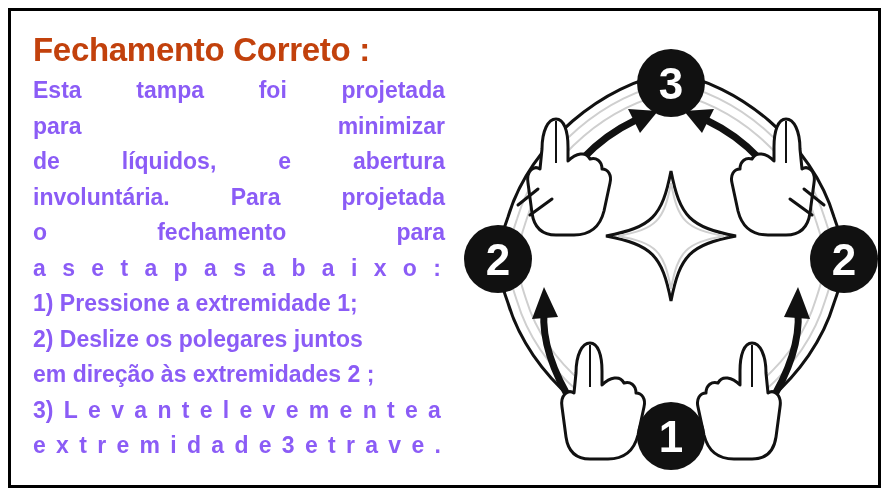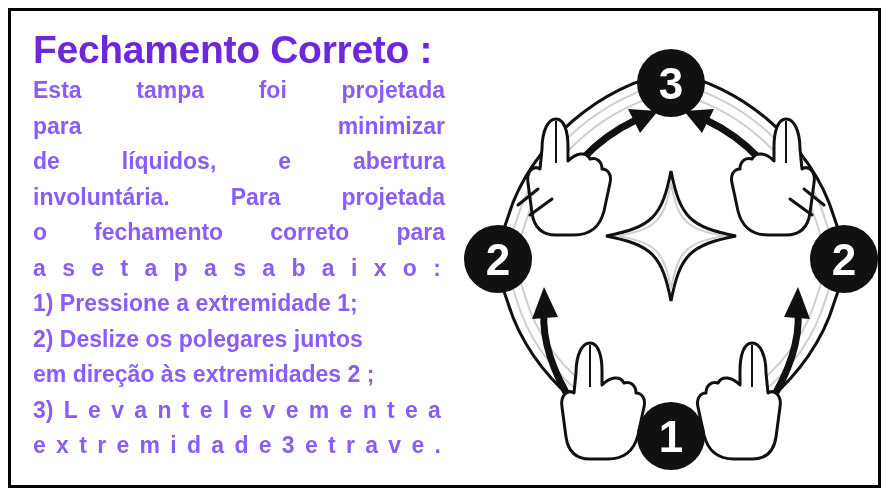--- a/index.html
+++ b/index.html
@@ -31,24 +31,24 @@
   .text-panel {
     position: absolute;
     left: 22px;
     top: 14px;
     width: 420px;
     height: 450px;
   }
   .title {
     font-family: "Liberation Sans", sans-serif;
     font-weight: bold;
-    font-size: 39px;
+    font-size: 33px;
     line-height: 38px;
     letter-spacing: -0.3px;
-    color: #6d28d9;
+    color: #c2410c;
     margin: 6px 0 4px 0;
     white-space: nowrap;
   }
   .body-line {
     font-family: "Liberation Sans", sans-serif;
     font-weight: bold;
     font-size: 23px;
     line-height: 35.5px;
     color: #8b5cf6;
     white-space: nowrap;
@@ -107,21 +107,20 @@
 
       <div class="body-line justify-line">
         <span>involuntária.</span>
         <span>Para</span>
         <span>projetada</span>
       </div>
 
       <div class="body-line justify-line">
         <span>o</span>
         <span>fechamento</span>
-        <span>correto</span>
         <span>para</span>
       </div>
 
       <div class="body-line justify-line tight">
         <span>a</span>
         <span>s</span>
         <span>e</span>
         <span>t</span>
         <span>a</span>
         <span>p</span>

